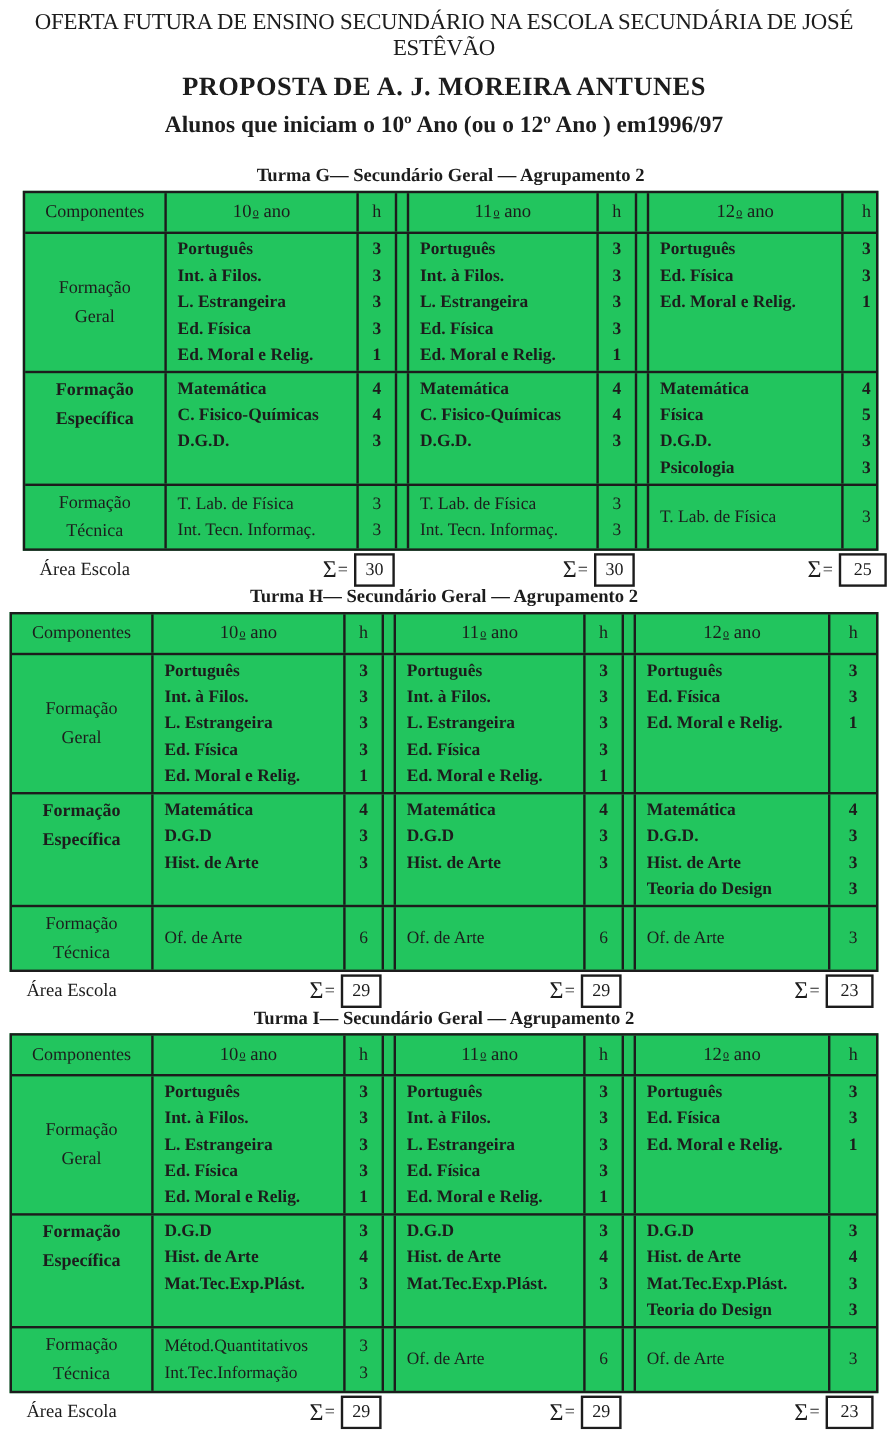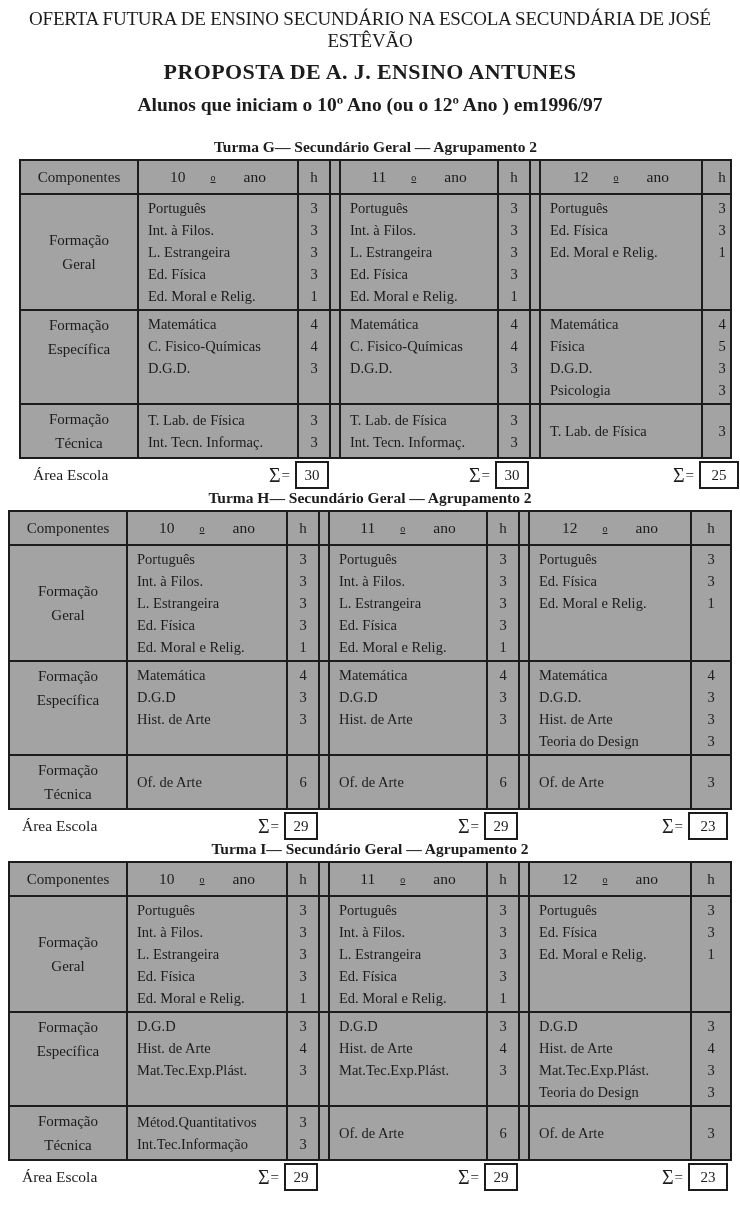--- a/index.html
+++ b/index.html
@@ -18,44 +18,44 @@
   .t1 { font-size: 19px; font-weight: normal; letter-spacing: -0.2px; }
   .t2 { font-size: 22px; font-weight: bold; margin-top: 7px; letter-spacing: 0.4px; }
   .t3 { font-size: 19.5px; font-weight: bold; margin-top: 9px; }
 
   
   #tables-host { width: 724px; margin: 0 auto; }
   .table-unit { }
   .table-unit:first-child { margin-top: 22px; padding-left: 11px; }
   .table-title { text-align: center; font-size: 15.5px; font-weight: bold; margin-bottom: 3px; }
 
-  .table-box { border: 2px solid var(--ink); background: #a3a3a3; }
+  .table-box { border: 2px solid var(--ink); background: #22c55e; }
 
   .grid-cols {
     display: grid;
     grid-template-columns: 118px 158px 34px 8px 158px 34px 8px 162px 40px;
   }
   .sec-body { border-top: 2px solid var(--ink); }
   .sec-head { height: 32px; }
   .sec-head .cell { display: flex; align-items: center; justify-content: center; }
 
   .c-comp { border-right: 2px solid var(--ink); }
   .c-y2, .c-y3 { border-left: 2px solid var(--ink); }
   .c-h1, .c-h2 { border-left: 2px solid var(--ink); border-right: 2px solid var(--ink); }
   .c-h3 { border-left: 2px solid var(--ink); }
 
   .comp-head { font-size: 15px; }
-  .year-head { font-size: 15.5px; gap: 24px; }
+  .year-head { font-size: 15.5px; }
   .yord { font-size: 10px; text-decoration: underline; margin: 0 1px 0 1px; }
   .yword { margin-left: 3px; }
   .h-head { font-size: 15px; }
 
   .comp { display: flex; flex-direction: column; text-align: center; padding: 2px 0; }
   .v-center { justify-content: center; }
-  .v-top { justify-content: flex-start; }
+  .v-top { justify-content: flex-start; font-weight: bold; }
   .lbl-line { line-height: 24px; font-size: 15px; }
 
   .list { display: flex; flex-direction: column; padding: 2px 0; }
   .item { height: 22px; display: flex; align-items: center; font-size: 14.5px; white-space: nowrap; }
   .ylist .item { padding-left: 9px; }
   .hlist .item { justify-content: center; padding-left: 0; }
 
   
   .tfoot { height: 28px; margin-top: 2px; }
   .f-area { display: flex; align-items: center; padding-left: 14px; font-size: 15.5px; }
@@ -64,21 +64,21 @@
   .eq { font-size: 15px; margin-left: 1px; }
   .f-box { border: 2px solid var(--ink); display: flex; align-items: center; justify-content: center; font-size: 15px; }
 </style>
 </head>
 <body style="background: rgb(255, 255, 255);">
 
 <div class="page">
 
   <div class="doc-titles">
     <div class="t1">OFERTA FUTURA DE ENSINO SECUNDÁRIO NA ESCOLA SECUNDÁRIA DE JOSÉ ESTÊVÃO</div>
-    <div class="t2">PROPOSTA DE A. J. ENSINO ANTUNES</div>
+    <div class="t2">PROPOSTA DE A. J. MOREIRA ANTUNES</div>
     <div class="t3">Alunos que iniciam o 10º Ano (ou o 12º Ano ) em1996/97</div>
   </div>
 
   <div id="tables-host">
   <div class="table-unit">
     <div class="table-title">Turma G— Secundário Geral — Agrupamento 2</div>
 
     <div class="table-box">
 
       <div class="sec sec-head grid-cols">

